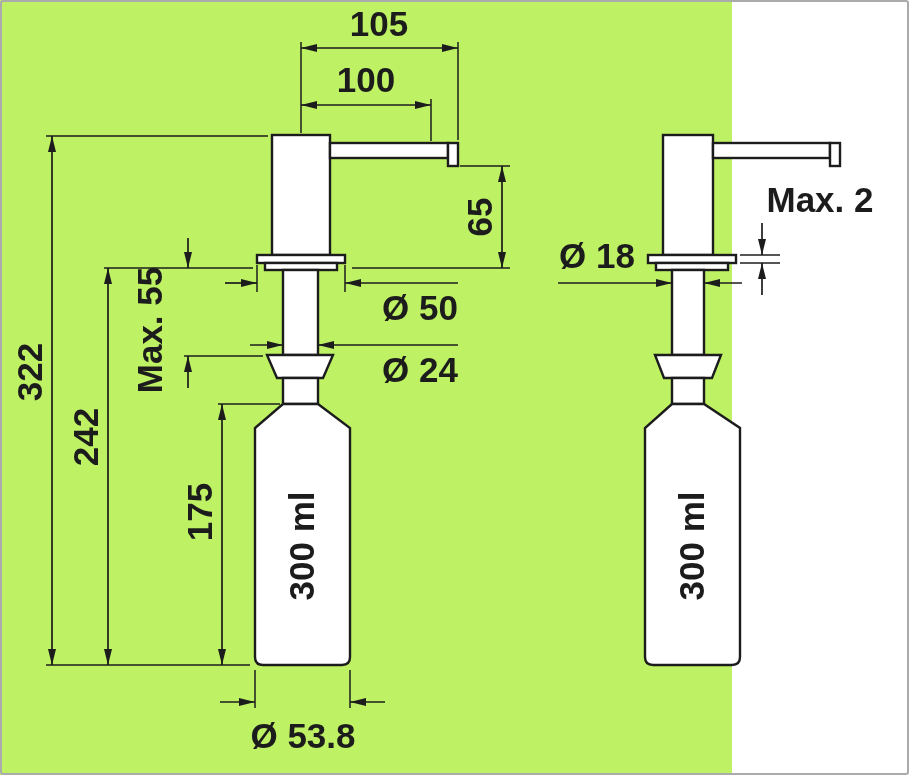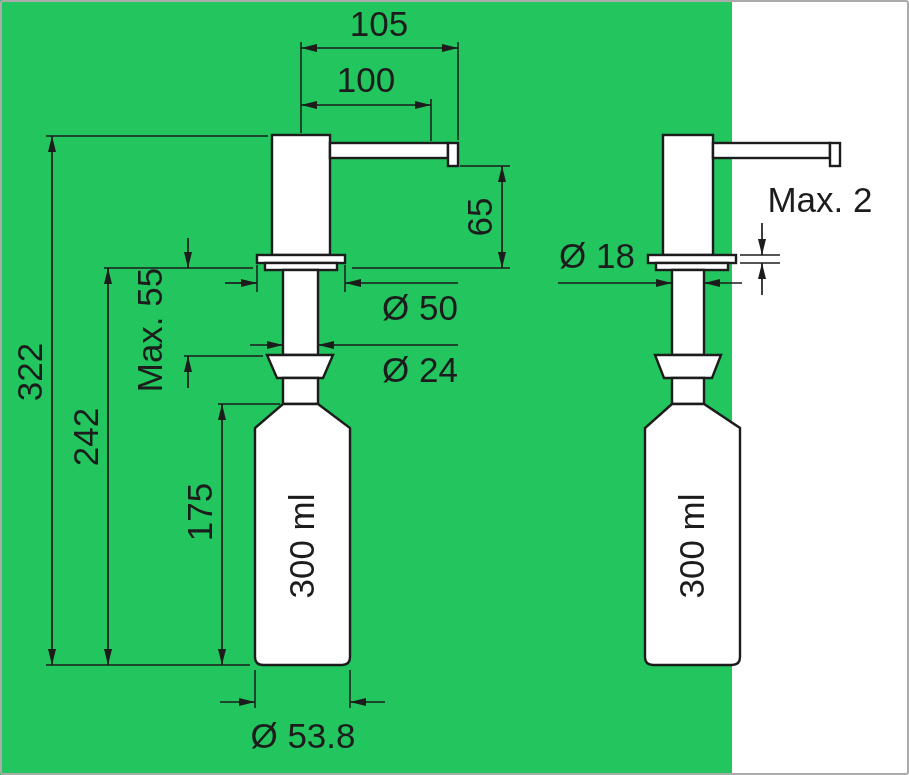--- a/index.html
+++ b/index.html
@@ -1,16 +1,16 @@
 <!DOCTYPE html>
 <html><head>
 <meta charset="utf-8">
 <style>
   html,body{margin:0;padding:0;background:#ffffff;}
-  .stage{width:732px;height:775px;position:relative;background:#22c55e;}
+  .stage{width:732px;height:775px;position:relative;background:#bef264;font-weight:bold;}
   svg{display:block;}
   .part{fill:#ffffff;stroke:#1c1c1c;stroke-width:2.4px;stroke-linejoin:miter;}
   .dim{stroke:#1c1c1c;stroke-width:1.7px;fill:none;}
   .ext{stroke:#1c1c1c;stroke-width:1.5px;fill:none;}
   .lbl{font-family:"Liberation Sans",sans-serif;font-size:35px;fill:#1c1c1c;}
   .border-rect{fill:none;stroke:#ababab;stroke-width:2px;}
 </style>
 </head>
 <body>
 

